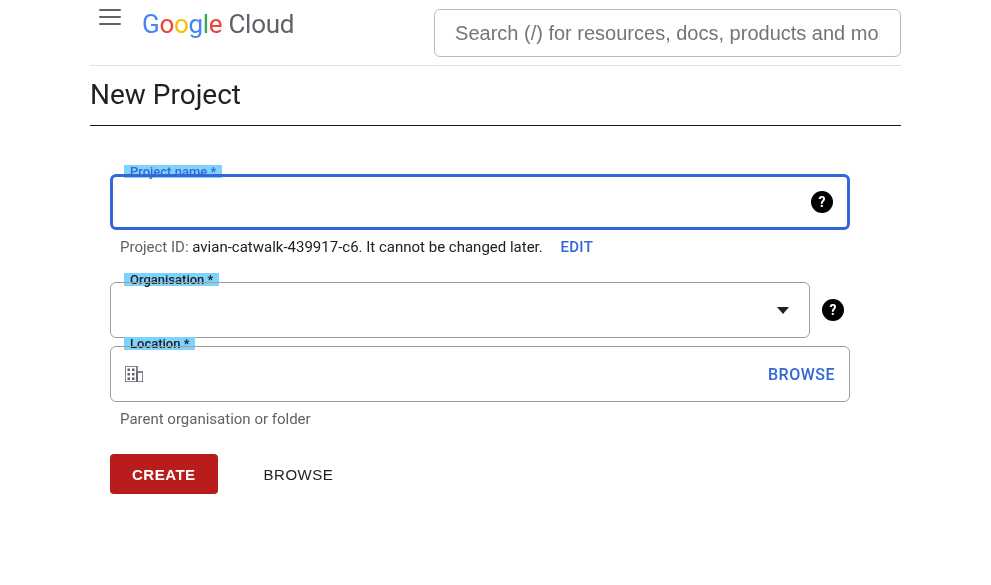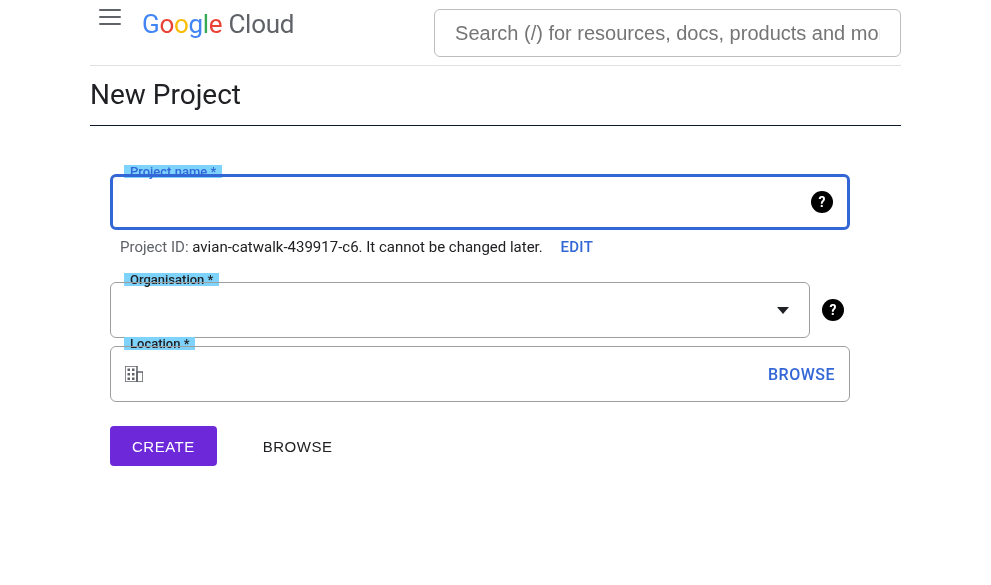--- a/index.html
+++ b/index.html
@@ -196,28 +196,28 @@
   .loc-icon svg { display:block; }
 
   
   .actions {
     margin: 24px 0 0 110px;
     display: flex;
     align-items: center;
     gap: 40px;
   }
   .btn-primary {
-    background:#6d28d9;
+    background:#b91c1c;
     color:#fff;
     border:none;
     border-radius:4px;
     height:40px;
     padding: 0 22px;
     font-size:15px;
-    font-weight:400;
+    font-weight:700;
     letter-spacing:.5px;
     cursor:pointer;
   }
   .btn-flat {
     background:none;
     border:none;
     color:#202124;
     font-size:15px;
     font-weight:500;
     letter-spacing:.5px;
@@ -281,19 +281,20 @@
           <rect x="7" y="7" width="2.5" height="2.5" fill="#5f6368"></rect>
           <rect x="2.5" y="11.5" width="2.5" height="2.5" fill="#5f6368"></rect>
           <rect x="7" y="11.5" width="2.5" height="2.5" fill="#5f6368"></rect>
           <rect x="12" y="6" width="6" height="10" fill="none" stroke="#5f6368" stroke-width="1.5"></rect>
         </svg>
       </span>
       <input type="text" readonly="" value="" style="">
       <span class="browse-link">BROWSE</span>
     </div>
   </div>
+  <div class="hint">Parent organisation or folder</div>
 
 </div>
 
 <div class="actions">
   <button class="btn-primary">CREATE</button>
   <button class="btn-flat">BROWSE</button>
 </div>
 
 </body></html>

